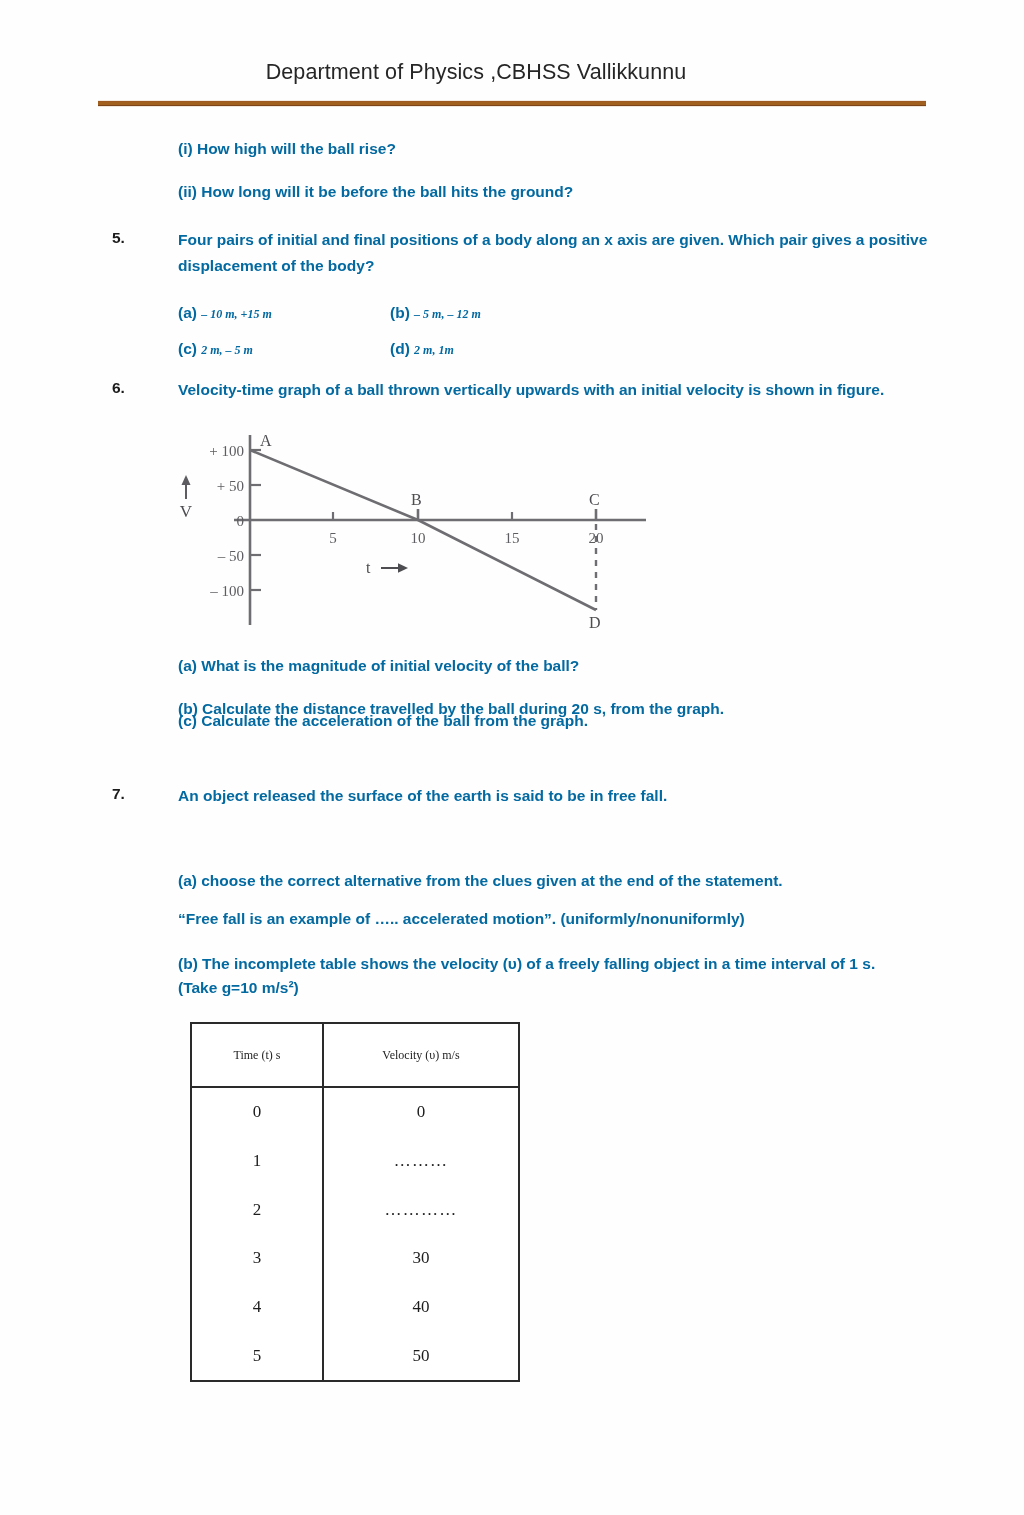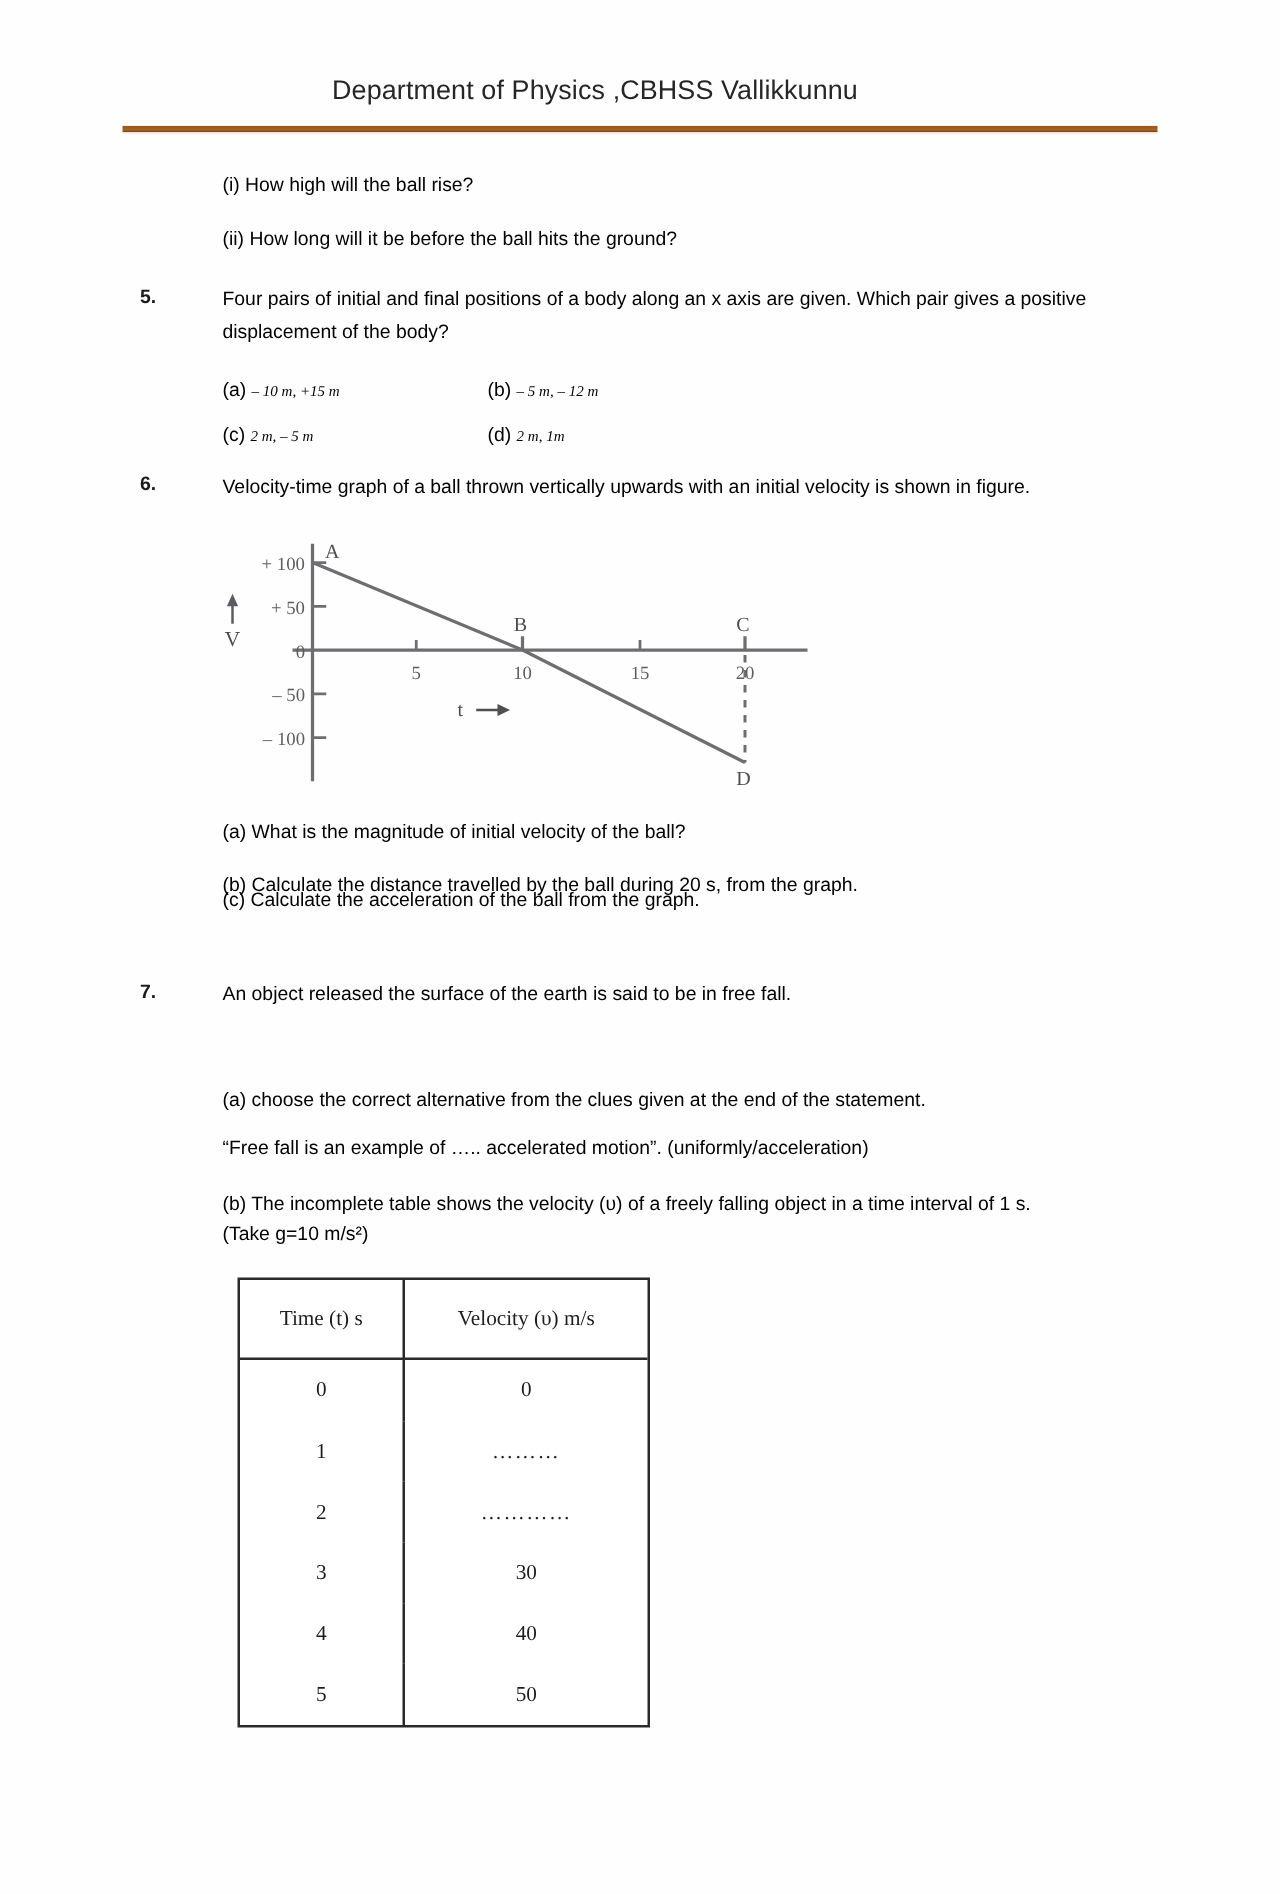--- a/index.html
+++ b/index.html
@@ -52,21 +52,22 @@
   .qnum {
     position: absolute;
     font-size: 15.5px;
     font-weight: 700;
     color: #1b1b1b;
   }
   .line {
     position: absolute;
     font-size: 15.5px;
     line-height: 22px;
-    color: #000000;
+    color: #0369a1;
+    font-weight: bold;
   }
   .body-indent { left: 178px; }
   .wide { width: 820px; }
 
   .mathi {
     font-family: "Liberation Serif", serif;
     font-style: italic;
     font-size: 12px;
   }
 
@@ -102,21 +103,21 @@
     text-align: center;
     font-weight: 400;
     font-size: 17px;
     color: #1d1d1d;
     padding: 0;
   }
   .vtable th {
     height: 62px;
     vertical-align: middle;
     border-bottom: 2px solid #2a2a2a;
-    font-size: 17px;
+    font-size: 12px;
   }
   .vtable th.col-time, .vtable td.col-time {
     border-right: 2px solid #2a2a2a;
     width: 130px;
   }
   .vtable td { height: 48px; vertical-align: middle; }
   .dots { letter-spacing: 1.2px; font-size: 15px; color: #2a2a2a; }
 </style>
 </head>
 <body>
@@ -203,21 +204,21 @@
     </svg>
   </div>
 
   <div class="line body-indent wide" style="top:655px;">(a) What is the magnitude of initial velocity of the ball?</div>
   <div class="line body-indent wide" style="top:698px;">(b) Calculate the distance travelled by the ball during 20 s, from the graph.</div>
   <div class="line body-indent wide" style="top:710px;">(c) Calculate the acceleration of the ball from the graph.</div>
 
   <div class="qnum" style="left:112px; top:785px;">7.</div>
   <div class="line body-indent wide" style="top:785px;">An object released the surface of the earth is  said to be in free fall.</div>
   <div class="line body-indent wide" style="top:870px;">(a) choose the correct alternative from the clues given at the end of the statement.</div>
-  <div class="line body-indent wide" style="top:908px;">“Free fall is an example of ….. accelerated motion”. (uniformly/acceleration)</div>
+  <div class="line body-indent wide" style="top:908px;">“Free fall is an example of ….. accelerated motion”. (uniformly/nonuniformly)</div>
   <div class="line body-indent wide" style="top:953px;">(b) The incomplete table shows the velocity (υ) of a freely falling object in a time interval of 1 s.</div>
   <div class="line body-indent wide" style="top:977px;">(Take  g=10 m/s²)</div>
 
   <div class="vtable">
     <table>
       <thead>
         <tr>
           <th class="col-time">Time (t) s</th>
           <th>Velocity (υ) m/s</th>
         </tr>

